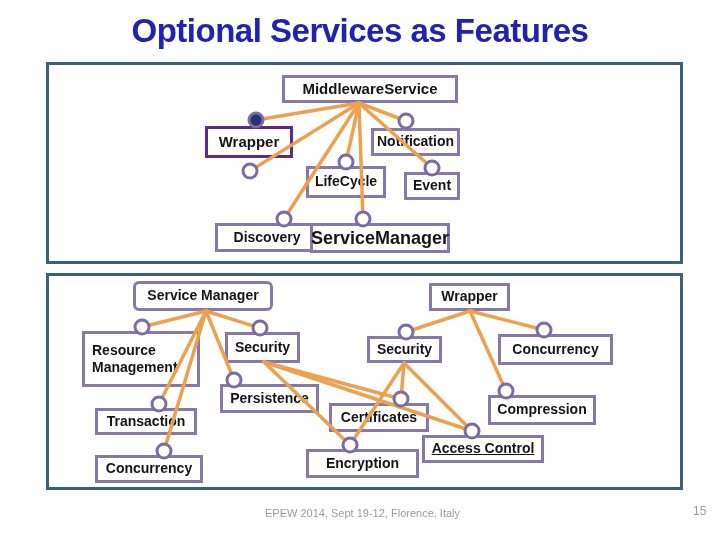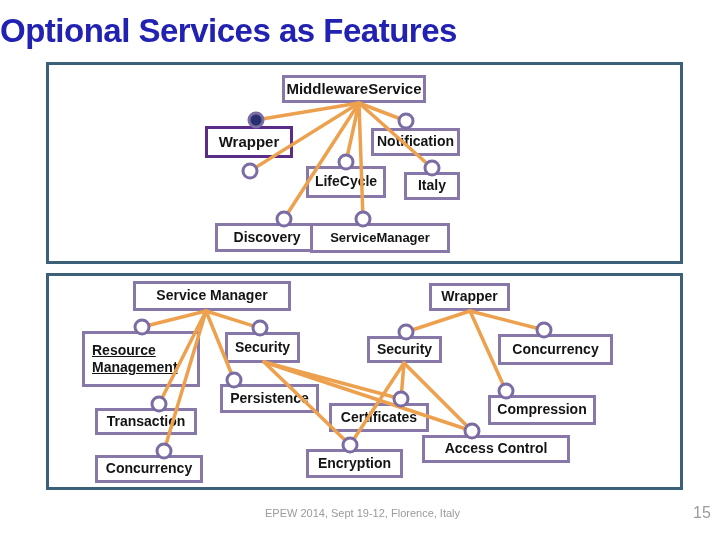--- a/index.html
+++ b/index.html
@@ -2,73 +2,73 @@
 <html><head>
 <meta charset="utf-8">
 <style>
   html,body{margin:0;padding:0;}
   body{
     width:720px;height:540px;position:relative;background:#ffffff;
     font-family:"Liberation Sans",sans-serif;overflow:hidden;
   }
   .slide{position:absolute;inset:0;}
   .title{
-    position:absolute;top:12px;left:0;width:720px;
+    position:absolute;top:12px;left:0;width:720px;text-align:center;
     font-size:33px;font-weight:bold;letter-spacing:-0.5px;color:#2222b2;
   }
   .panel{
     position:absolute;background:#ffffff;border:3px solid #3d6079;
     box-sizing:border-box;z-index:1;
   }
   .node{
     position:absolute;background:#ffffff;border:3px solid #8878aa;
     box-sizing:border-box;display:flex;align-items:center;justify-content:center;
     font-size:14px;font-weight:600;color:#141414;text-align:center;
     white-space:pre-line;line-height:1.25;z-index:2;
   }
   .node.dark{border-color:#5b2c87;}
-  .node.left{justify-content:flex-start;padding-left:7px;text-align:left;text-decoration:underline;}
+  .node.left{justify-content:flex-start;padding-left:7px;text-align:left;}
   #overlay{position:absolute;left:0;top:0;z-index:3;pointer-events:none;}
   .footer-text{
     position:absolute;left:265px;top:507px;font-size:11px;color:#9b9b9b;
   }
   .page-number{
-    position:absolute;left:693px;top:504px;font-size:16px;color:#9b9b9b;
+    position:absolute;left:693px;top:504px;font-size:12px;color:#9b9b9b;
   }
 </style>
 </head>
 <body>
 
 <div class="slide" id="slide">
   <div class="title">Optional Services as Features</div>
   <div class="footer-text">EPEW 2014, Sept 19-12, Florence, Italy</div>
   <div class="page-number">15</div>
 <div class="panel" style="left: 46px; top: 62px; width: 637px; height: 202px; border-color: rgb(61, 96, 121);"></div>
     <div class="panel" style="left: 46px; top: 273px; width: 637px; height: 217px; border-color: rgb(61, 96, 121);"></div>
-    <div class="node" style="left: 282px; top: 75px; width: 144px; height: 28px; font-size: 15px;">MiddlewareService</div>
+    <div class="node" style="left: 282px; top: 75px; width: 176px; height: 28px; font-size: 15px;">MiddlewareService</div>
     <div class="node dark" style="left: 205px; top: 126px; width: 88px; height: 32px; font-size: 15px;">Wrapper</div>
     <div class="node" style="left: 371px; top: 128px; width: 89px; height: 28px;">Notification</div>
     <div class="node" style="left: 306px; top: 166px; width: 80px; height: 32px;">LifeCycle</div>
-    <div class="node" style="left: 404px; top: 172px; width: 56px; height: 28px;">Italy</div>
+    <div class="node" style="left: 404px; top: 172px; width: 56px; height: 28px;">Event</div>
     <div class="node" style="left: 215px; top: 223px; width: 104px; height: 29px;">Discovery</div>
-    <div class="node" style="left: 310px; top: 223px; width: 140px; height: 30px; font-size: 13px;">ServiceManager</div>
-    <div class="node" style="left: 133px; top: 281px; width: 158px; height: 30px;">Service Manager</div>
+    <div class="node" style="left: 310px; top: 223px; width: 140px; height: 30px; font-size: 18px;">ServiceManager</div>
+    <div class="node" style="left: 133px; top: 281px; width: 140px; height: 30px; border-radius: 6px;">Service Manager</div>
     <div class="node left" style="left: 82px; top: 331px; width: 118px; height: 56px;">Resource
 Management</div>
     <div class="node" style="left: 225px; top: 332px; width: 75px; height: 31px;">Security</div>
     <div class="node" style="left: 205px; top: 384px; width: 99px; height: 29px; margin-left: 15px;">Persistence</div>
     <div class="node" style="left: 95px; top: 408px; width: 102px; height: 27px;">Transaction</div>
     <div class="node" style="left: 95px; top: 455px; width: 108px; height: 28px;">Concurrency</div>
     <div class="node" style="left: 429px; top: 283px; width: 81px; height: 28px;">Wrapper</div>
     <div class="node" style="left: 367px; top: 336px; width: 75px; height: 27px;">Security</div>
     <div class="node" style="left: 498px; top: 334px; width: 115px; height: 31px;">Concurrency</div>
     <div class="node" style="left: 488px; top: 395px; width: 108px; height: 30px;">Compression</div>
     <div class="node" style="left: 329px; top: 403px; width: 100px; height: 29px;">Certificates</div>
-    <div class="node" style="left: 422px; top: 435px; width: 148px; height: 28px;">Access Control</div>
-    <div class="node" style="left: 306px; top: 449px; width: 97px; height: 29px;">Encryption</div>
+    <div class="node" style="left: 422px; top: 435px; width: 122px; height: 28px; text-decoration: underline;">Access Control</div>
+    <div class="node" style="left: 306px; top: 449px; width: 113px; height: 29px;">Encryption</div>
     <svg id="overlay" width="720" height="540" viewBox="0 0 720 540">
       <line x1="359" y1="103" x2="256" y2="120" stroke="#eda14e" stroke-width="3.5" stroke-linecap="round"></line>
       <line x1="359" y1="103" x2="406" y2="121" stroke="#eda14e" stroke-width="3.5" stroke-linecap="round"></line>
       <line x1="359" y1="103" x2="250" y2="171" stroke="#eda14e" stroke-width="3.5" stroke-linecap="round"></line>
       <line x1="359" y1="103" x2="346" y2="162" stroke="#eda14e" stroke-width="3.5" stroke-linecap="round"></line>
       <line x1="359" y1="103" x2="432" y2="168" stroke="#eda14e" stroke-width="3.5" stroke-linecap="round"></line>
       <line x1="359" y1="103" x2="284" y2="219" stroke="#eda14e" stroke-width="3.5" stroke-linecap="round"></line>
       <line x1="359" y1="103" x2="363" y2="219" stroke="#eda14e" stroke-width="3.5" stroke-linecap="round"></line>
       <line x1="206" y1="311" x2="142" y2="327" stroke="#eda14e" stroke-width="3.5" stroke-linecap="round"></line>
       <line x1="206" y1="311" x2="260" y2="328" stroke="#eda14e" stroke-width="3.5" stroke-linecap="round"></line>

